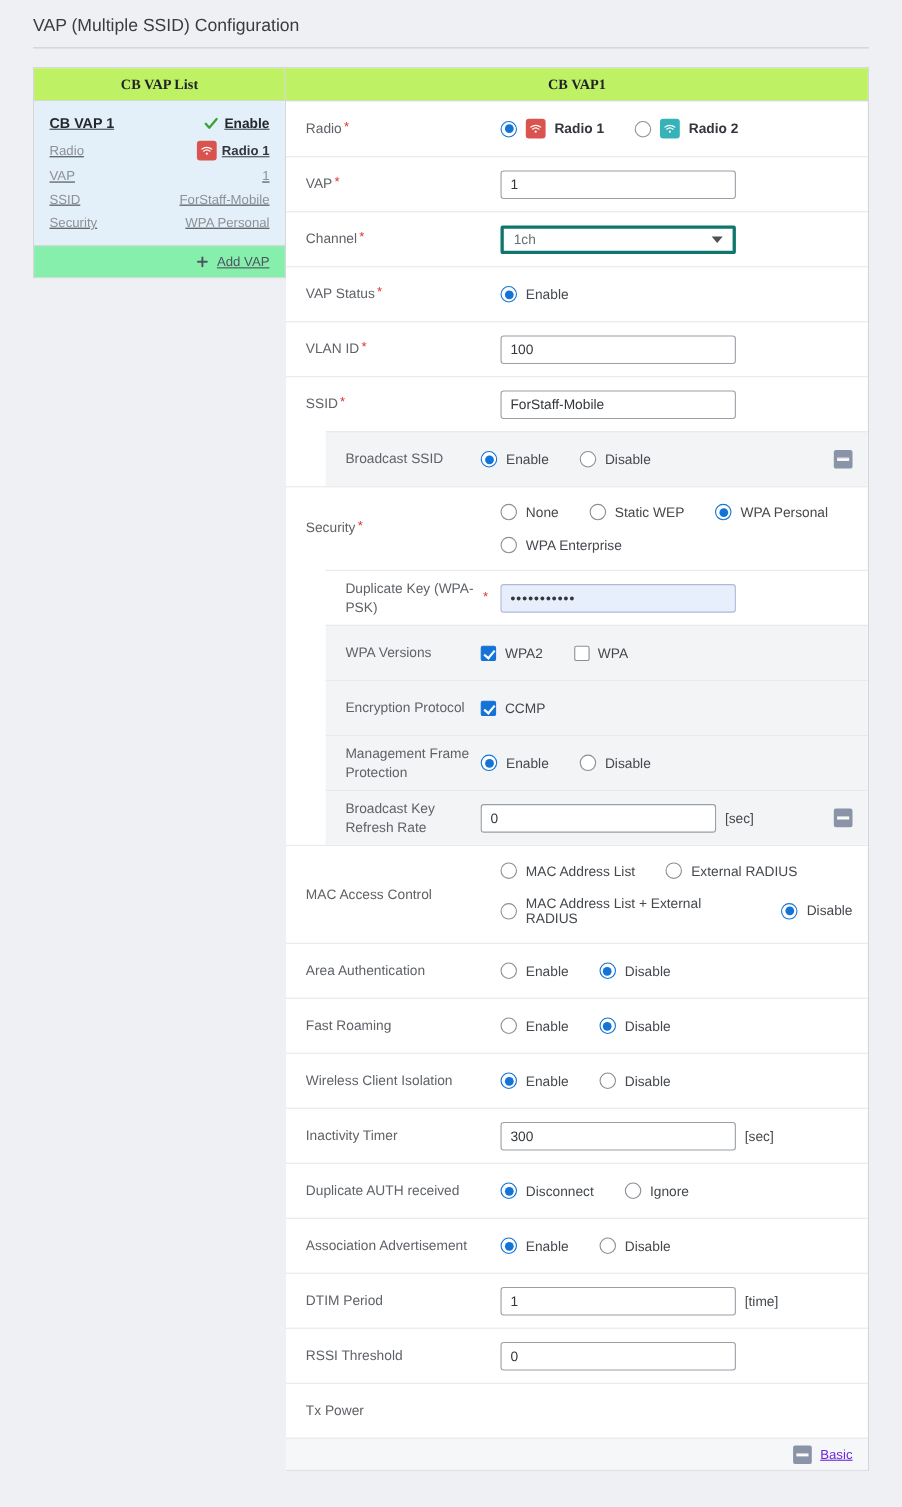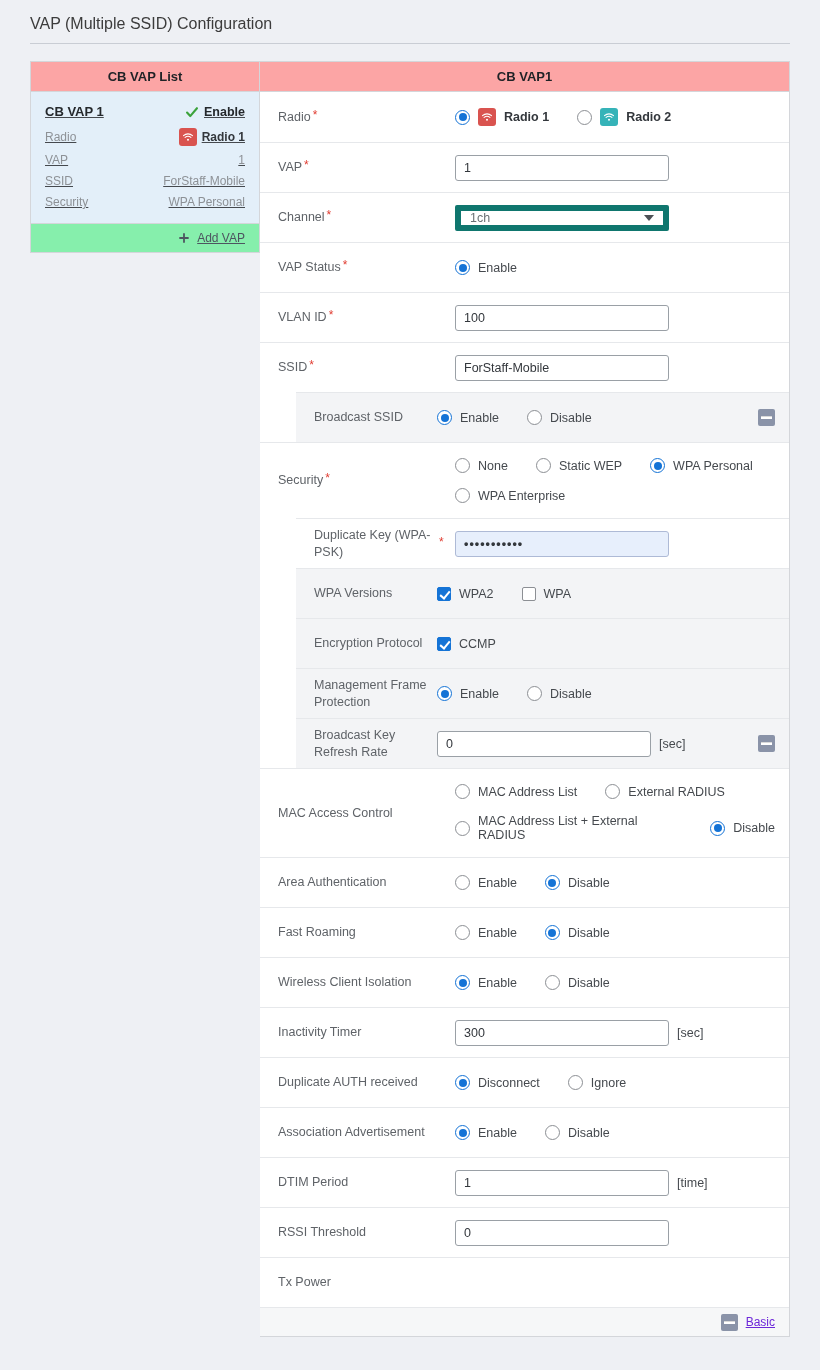--- a/index.html
+++ b/index.html
@@ -10,21 +10,21 @@
     font-size:12.5px; color:#45494e; overflow:hidden;
   }
   .titlewrap { margin:0 30px; padding:15px 0 10px; border-bottom:1px solid #c9cdd4; }
   .pagetitle { font-size:16px; color:#3c3c3c; font-weight:normal; }
 
   .panels { display:flex; align-items:flex-start; margin:17px 30px 0; }
 
   
   .sidebar { width:230px; background:#fff; border:1px solid #d4d6da; flex-shrink:0; }
   .panel-head { height:30px; display:flex; align-items:center; justify-content:center;
-    font-weight:bold; font-size:13px; color:#1f2226; border-bottom:1px solid #d4d6da; background:#fca5a5; }
+    font-weight:bold; font-size:13px; color:#1f2226; border-bottom:1px solid #d4d6da; background:#bef264;font-family:Liberation Serif, serif; }
   .vapcard { background:#e3eff9; padding:12px 14px 14px; cursor:pointer;text-decoration:underline; }
   .vapcard .toprow { display:flex; justify-content:space-between; align-items:center; margin-bottom:9px; }
   .vapname { font-weight:bold; font-size:13px; color:#24282c; }
   .vapstatus { display:flex; align-items:center; gap:5px; font-weight:bold; font-size:12.5px; color:#24282c; }
   .vaprow { display:flex; justify-content:space-between; align-items:center; margin-top:7px; }
   .vaprow .k { color:#8d9196; font-size:12px; }
   .vaprow .v { color:#8d9196; font-size:12px; }
   .vaprow .v.strong { color:#33373c; font-weight:bold; display:flex; align-items:center; gap:5px; }
   .addrow { background:#86efac; border-top:1px solid #d4d6da; padding:7px 14px;
     display:flex; justify-content:flex-end; align-items:center; gap:7px; }
@@ -72,21 +72,21 @@
   .minusbox::after { content:""; position:absolute; left:3px; right:3px; top:7px; height:3px;
     background:#fff; box-shadow:inset 0 1px 0 rgba(0,0,0,.15); }
   .push { margin-left:auto; }
 
   
   .txt { width:214px; height:26px; border:1px solid #9aa0a6; border-radius:3px;
     padding:0 8px; font:12.5px "Liberation Sans",sans-serif; color:#33373c; background:#fff; }
   .txt.seckey { background:#e7effc; border-color:#aebad6; letter-spacing:1px; font-weight:bold; }
   .unit { margin-left:8px; color:#45494e; }
   .reqcol { width:18px; flex-shrink:0; }
-  .dd { width:214px; height:26px; border:6px solid #0f766e; border-radius:2px; background:#fff;
+  .dd { width:214px; height:26px; border:3px solid #0f766e; border-radius:2px; background:#fff;
     display:flex; align-items:center; justify-content:space-between; padding:0 9px;
     color:#6b7075; cursor:pointer; }
   .caret { width:0; height:0; border-left:5px solid transparent; border-right:5px solid transparent;
     border-top:6px solid #4d5156; }
 
   .footer { display:flex; justify-content:flex-end; align-items:center; gap:8px;
     min-height:29px; padding:0 14px; background:#f6f7f8; border-top:1px solid #e6e8eb; }
   .basiclink { color:#6d28d9; text-decoration:underline; font-size:12px; cursor:pointer; }
 </style>
 </head>

